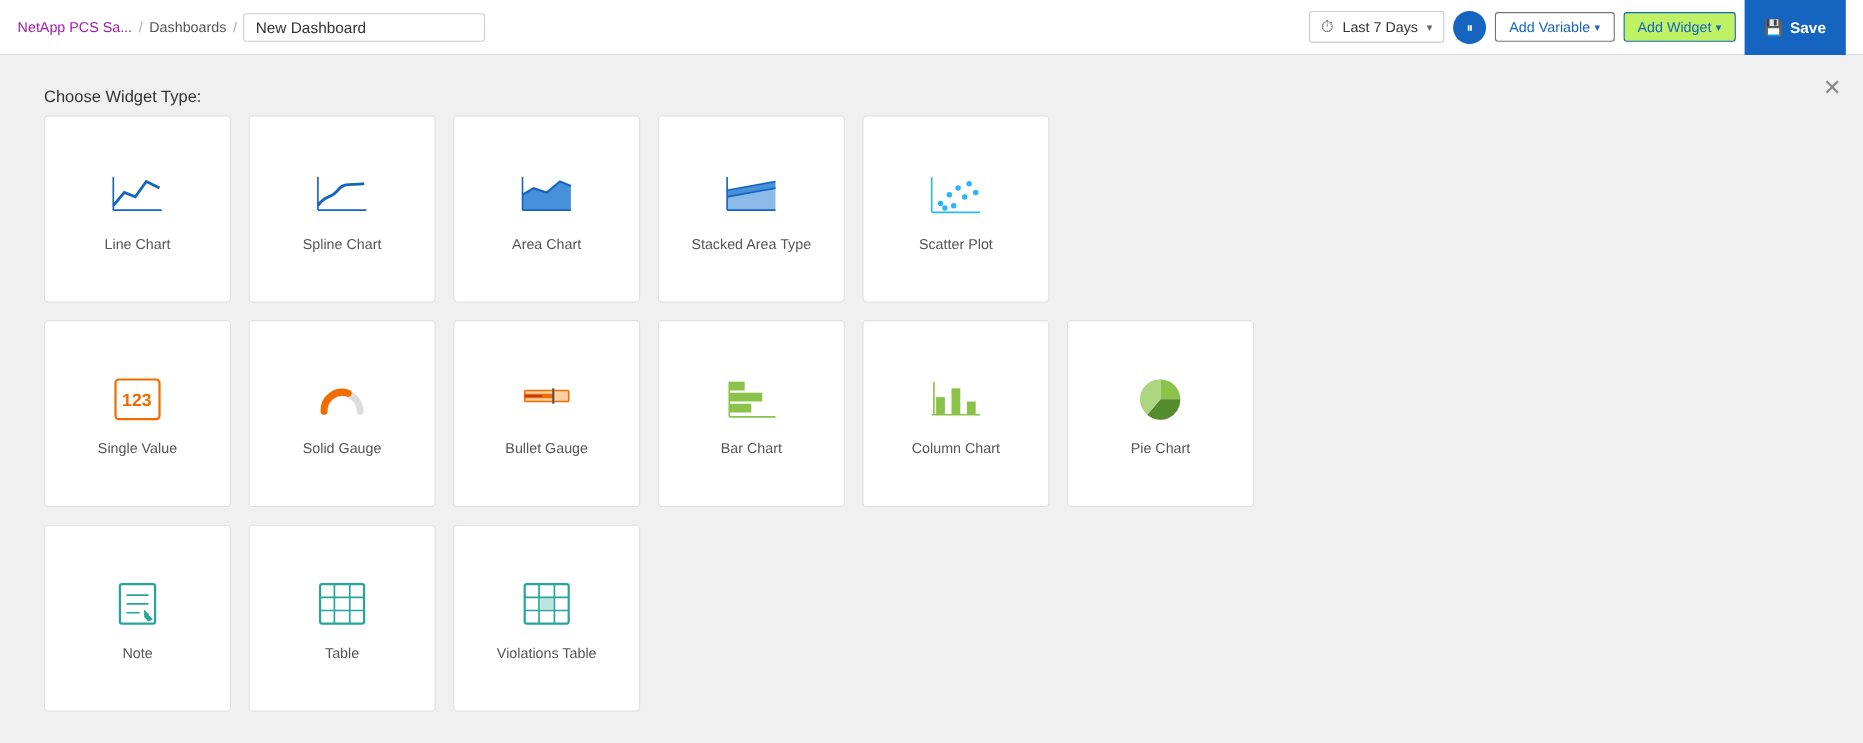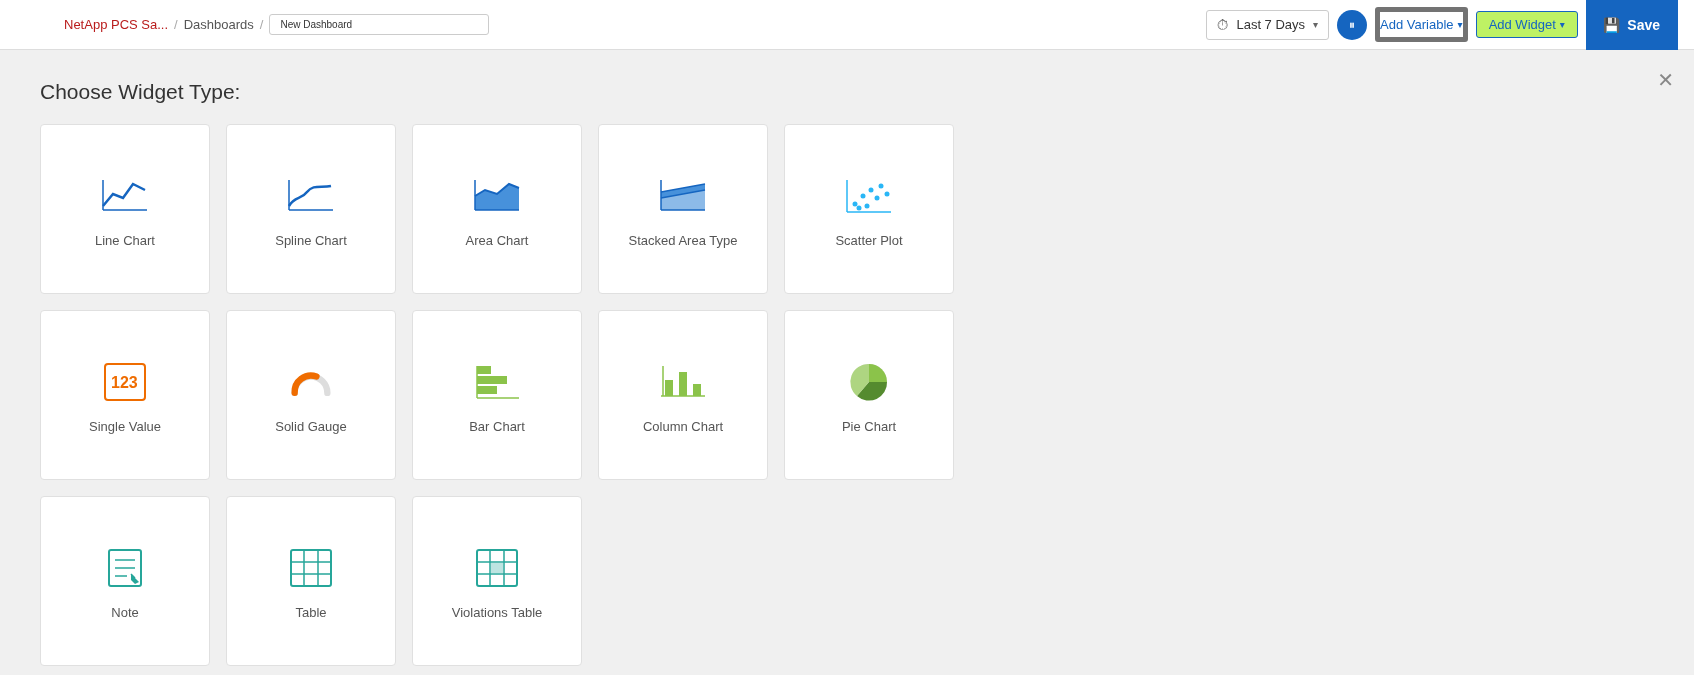--- a/index.html
+++ b/index.html
@@ -16,27 +16,27 @@
       gap: 8px;
     }
     .breadcrumb {
       display: flex;
       align-items: center;
       gap: 6px;
       color: #555;
       font-size: 13px;
     }
     .breadcrumb .sep { color: #aaa; }
-    .breadcrumb .app-name { color: #b91c1c; margin-left: 48px; }
+    .breadcrumb .app-name { color: #a21caf; }
     .breadcrumb .link { color: #555; }
     .dashboard-input {
       border: 1px solid #ccc;
       border-radius: 3px;
       padding: 4px 10px;
-      font-size: 10px;
+      font-size: 14px;
       color: #333;
       width: 220px;
       outline: none;
     }
     .header-right {
       display: flex;
       align-items: center;
       gap: 8px;
       margin-left: auto;
     }
@@ -64,24 +64,24 @@
       align-items: center;
       justify-content: center;
       cursor: pointer;
       color: #fff;
       font-size: 12px;
     }
     .add-variable-btn {
       display: flex;
       align-items: center;
       gap: 4px;
-      border: 5px solid #737373;
+      border: 1px solid #737373;
       background: #fff;
       color: #1565c0;
-      padding: 5px 0;
+      padding: 5px 12px;
       border-radius: 3px;
       cursor: pointer;
       font-size: 13px;
     }
     .add-widget-btn {
       display: flex;
       align-items: center;
       gap: 4px;
       border: 1px solid #1565c0;
       background: #bef264;
@@ -107,23 +107,23 @@
     }
 
     
     .content {
       padding: 30px 40px;
       background: #f0f0f0;
       min-height: calc(100vh - 50px);
       position: relative;
     }
     .choose-title {
-      font-size: 21px;
+      font-size: 15px;
       color: #333;
-      margin-bottom: 20px;
+      margin-bottom: 8px;
       font-weight: 500;
     }
     .close-btn {
       position: absolute;
       top: 20px;
       right: 20px;
       background: none;
       border: none;
       font-size: 20px;
       color: #888;
@@ -298,20 +298,31 @@
       <div class="widget-card">
         <div class="icon-area">
           <svg width="48" height="40" viewBox="0 0 48 44">
             <path d="M6,34 A18,18 0 0,1 42,34" fill="none" stroke="#ddd" stroke-width="7" stroke-linecap="round"></path>
             <path d="M6,34 A18,18 0 0,1 30,16" fill="none" stroke="#ef6c00" stroke-width="7" stroke-linecap="round"></path>
           </svg>
         </div>
         <span class="label">Solid Gauge</span>
       </div>
 
+      <div class="widget-card">
+        <div class="icon-area">
+          <svg width="48" height="40" viewBox="0 0 48 40">
+            <rect x="4" y="12" width="40" height="10" rx="1" fill="#ffd0a0" stroke="#ef6c00" stroke-width="1.5"></rect>
+            <rect x="4" y="15" width="26" height="4" rx="1" fill="#ef6c00"></rect>
+            <rect x="4" y="16" width="16" height="2" rx="1" fill="#bf360c"></rect>
+            <line x1="30" y1="10" x2="30" y2="24" stroke="#555" stroke-width="2"></line>
+          </svg>
+        </div>
+        <span class="label">Bullet Gauge</span>
+      </div>
 
       <div class="widget-card">
         <div class="icon-area">
           <svg width="48" height="40" viewBox="0 0 48 40">
             <rect x="4" y="24" width="20" height="8" fill="#8bc34a"></rect>
             <rect x="4" y="14" width="30" height="8" fill="#8bc34a"></rect>
             <rect x="4" y="4" width="14" height="8" fill="#8bc34a"></rect>
             <line x1="4" y1="4" x2="4" y2="36" stroke="#8bc34a" stroke-width="1.5"></line>
             <line x1="4" y1="36" x2="46" y2="36" stroke="#8bc34a" stroke-width="1.5"></line>
           </svg>

